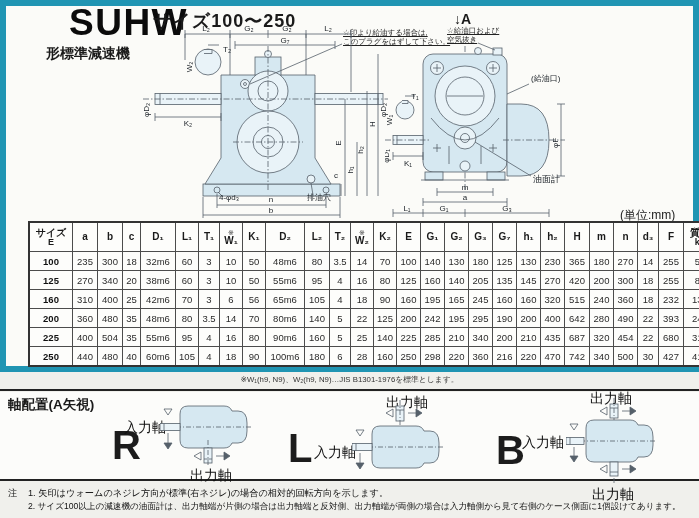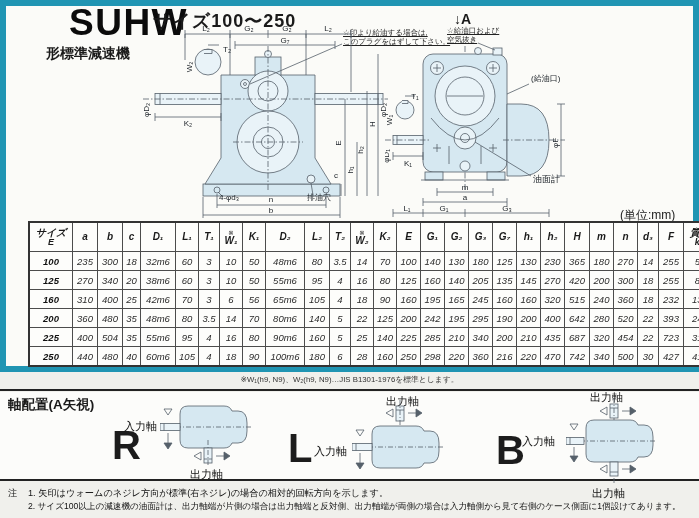--- a/index.html
+++ b/index.html
@@ -19,36 +19,36 @@
   .type-label{left:46px;top:45px;font-size:14px;font-weight:bold;}
   .size-range{left:153px;top:9px;font-size:18px;font-weight:bold;letter-spacing:1px;}
   .view-arrow{left:454px;top:11px;font-size:14px;font-weight:bold;}
   .small-note{font-size:7.5px;line-height:9px;color:#222;text-decoration:underline;}
   .plug-note{left:343px;top:28px;}
   .vent-note{left:447px;top:26px;}
   .unit-label{left:620px;top:207px;font-size:12px;color:#222;}
   svg text{font-family:"Liberation Sans","DejaVu Sans",sans-serif;font-size:8px;fill:#20262c;}
   svg .big{font-size:9px;}
   
-  .dim-table-wrap{left:28px;top:221px;width:667px;font-style:italic;}
+  .dim-table-wrap{left:28px;top:221px;width:667px;}
   table{border-collapse:collapse;table-layout:fixed;width:667px;background:#fdfdfb;}
   th,td{border:1px solid #4c4c4c;text-align:center;padding:0;overflow:hidden;}
   thead th{height:28px;font-size:10px;font-weight:bold;line-height:10px;vertical-align:middle;}
   tbody td{height:18px;font-size:9.5px;color:#2a2a2a;}
   td.c-size{font-weight:bold;color:#111;}
   .star{font-size:7px;line-height:7px;color:#333;font-weight:normal;}
   .h-sub{font-size:9px;line-height:9px;font-weight:bold;}
   table{border:2px solid #333;}
   .footnote{left:0;top:374px;width:699px;text-align:center;font-size:7.8px;color:#333;}
   
   .rule{left:0;width:699px;height:2px;background:#222;}
   .shaft-section{left:0;top:392px;width:699px;height:88px;background:#fcfcfa;}
   .shaft-heading{left:8px;top:396px;font-size:13.5px;font-weight:bold;}
   .variant-letter{font-size:40px;font-weight:bold;color:#1c1c1c;line-height:40px;}
-  .shaft-label{font-size:11px;color:#111;}
+  .shaft-label{font-size:14px;color:#111;}
   .notes{font-size:9.2px;color:#111;line-height:11px;}
 </style>
 </head>
 <body>
 
 <div class="abs frame"></div>
 
 <div class="abs model">SUHW</div>
 <div class="abs type-label">形標準減速機</div>
 <div class="abs size-range">サイズ100〜250</div>
@@ -430,21 +430,21 @@
           <td>125</td>
           <td>200</td>
           <td>242</td>
           <td>195</td>
           <td>295</td>
           <td>190</td>
           <td>200</td>
           <td>400</td>
           <td>642</td>
           <td>280</td>
-          <td>520</td>
+          <td>490</td>
           <td>22</td>
           <td>393</td>
           <td>240</td>
         </tr>
         <tr>
           <td class="c-size">225</td>
           <td>400</td>
           <td>504</td>
           <td>35</td>
           <td>55m6</td>
@@ -461,21 +461,21 @@
           <td>285</td>
           <td>210</td>
           <td>340</td>
           <td>200</td>
           <td>210</td>
           <td>435</td>
           <td>687</td>
           <td>320</td>
           <td>454</td>
           <td>22</td>
-          <td>723</td>
+          <td>680</td>
           <td>310</td>
         </tr>
         <tr>
           <td class="c-size">250</td>
           <td>440</td>
           <td>480</td>
           <td>40</td>
           <td>60m6</td>
           <td>105</td>
           <td>4</td>

